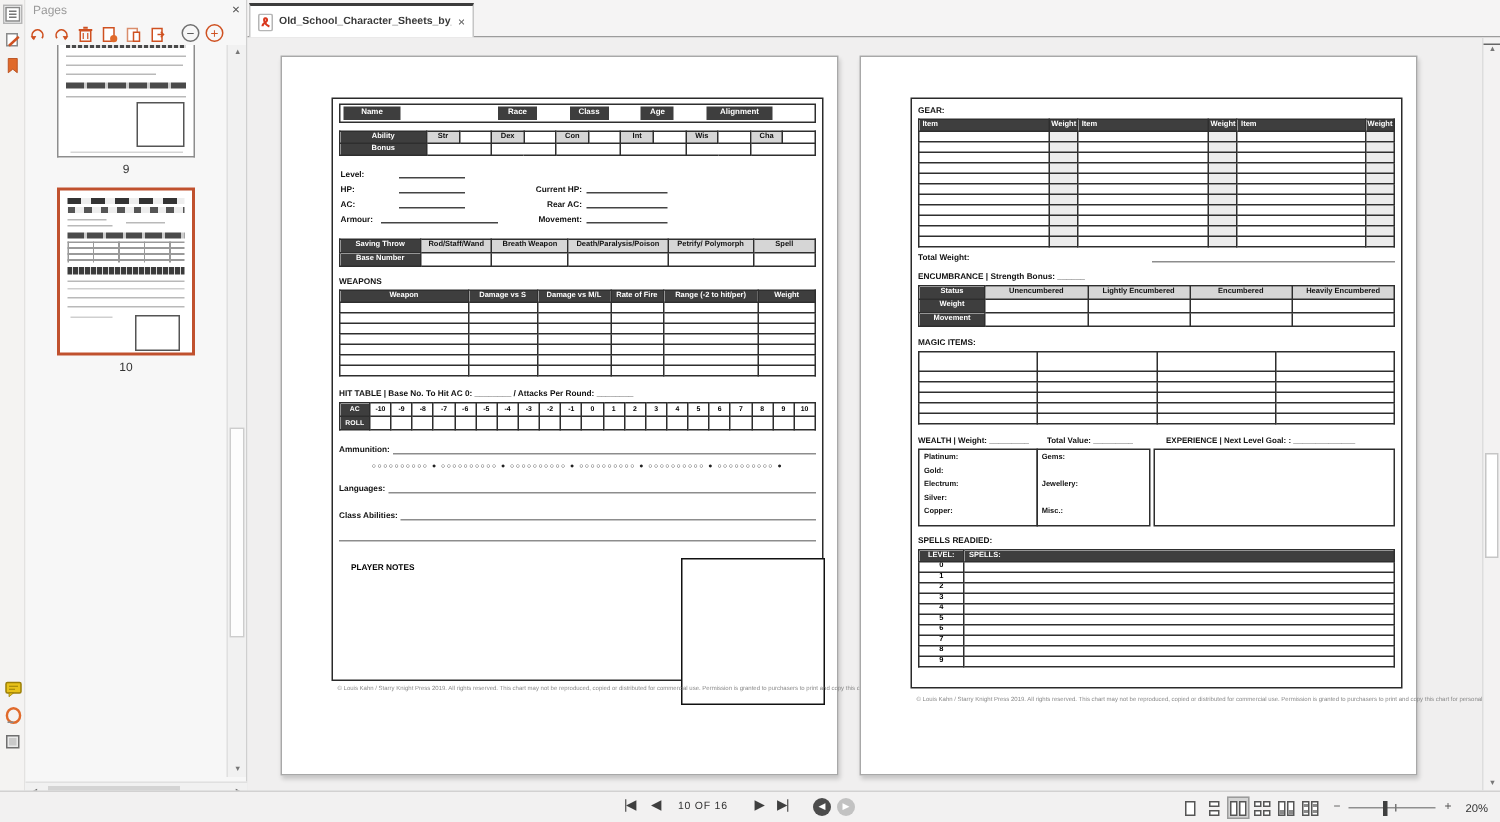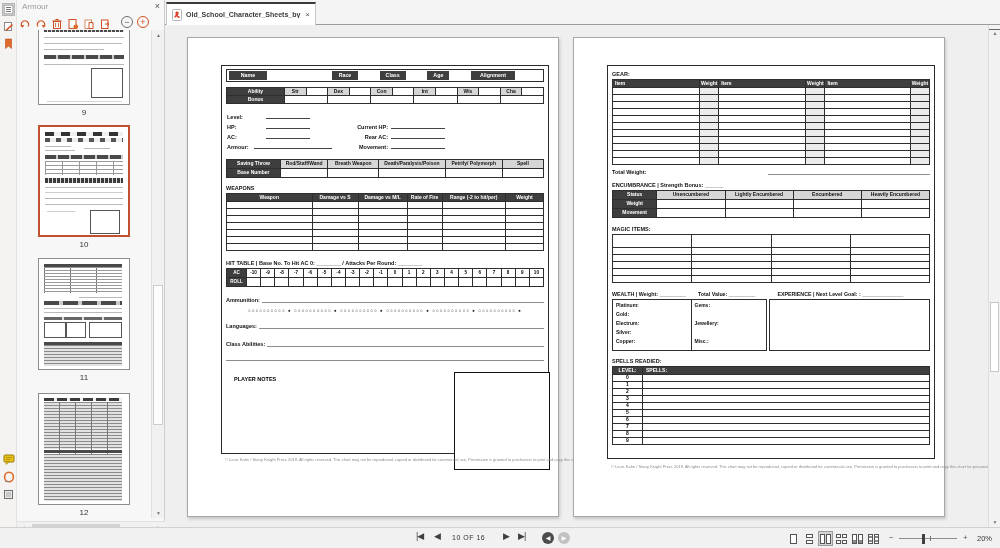--- a/index.html
+++ b/index.html
@@ -164,21 +164,21 @@
     <span class="stripico" style="top:488px">
       <svg width="11" height="11">
           <rect x="1.5" y="1.5" width="8" height="8" fill="#e9e9e9" stroke="#6f6f6f"></rect>
           <rect x="3" y="3" width="5" height="5" fill="#c9c9c9"></rect>
         </svg>
     </span>
   </div>
 
   <div id="sidebar">
     <div id="sbhead">
-      <span id="sbtitle">Armour</span>
+      <span id="sbtitle">Pages</span>
       <span id="sbclose">×</span>
     </div>
     <div id="sbtools">
       <span class="sbico">
         <svg width="12" height="12">
             <path d="M9 8.5 A3.6 3.6 0 1 0 3.2 8.8" fill="none" stroke="#cf5121" stroke-width="1.1"></path>
             <path d="M1.4 7.2 l2.2 2.6 1.6-2.8 z" fill="#cf5121"></path>
           </svg>
       </span>
       <span class="sbico">
@@ -247,51 +247,21 @@
           <div class="mln" style="left:5px;top:60px;width:78px"></div>
           <div class="mln" style="left:5px;top:65px;width:78px;background:#cfcfcf"></div>
           <div class="mln" style="left:5px;top:71px;width:78px"></div>
           <div class="mln" style="left:5px;top:77px;width:78px"></div>
           <div class="mbox" style="left:50px;top:83px;width:30px;height:24px"></div>
           <div class="mln" style="left:7px;top:84px;width:28px;background:#cfcfcf"></div>
         </div>
         <div class="tnum">10</div>
       </div>
 
-      <div class="thumbwrap" style="top:228px">
-        <div class="tpage" style="height:112px">
-          <div class="mbar" style="left:5px;top:5px;width:78px;height:3px"></div>
-          <div class="mgrid" style="left:5px;top:8px;width:78px;height:26px;background:repeating-linear-gradient(to bottom,#9a9a9a 0 1px,transparent 1px 3px),repeating-linear-gradient(to right,#777 0 1px,transparent 1px 26px)"></div>
-          <div class="mln" style="left:40px;top:38px;width:43px"></div>
-          <div class="mbar" style="left:5px;top:42px;width:78px;height:4px;background:repeating-linear-gradient(to right,#4a4a4a 0 15px,#ccc 15px 19px)"></div>
-          <div class="mln" style="left:5px;top:49px;width:78px"></div>
-          <div class="mln" style="left:5px;top:53px;width:78px"></div>
-          <div class="mbar" style="left:5px;top:58px;width:78px;height:3px;background:repeating-linear-gradient(to right,#666 0 18px,#ddd 18px 20px)"></div>
-          <div class="mbox" style="left:5px;top:63px;width:22px;height:16px"></div>
-          <div class="mbox" style="left:27px;top:63px;width:20px;height:16px"></div>
-          <div class="mbox" style="left:50px;top:63px;width:33px;height:16px"></div>
-          <div class="mbar" style="left:5px;top:83px;width:78px;height:3px"></div>
-          <div class="mgrid5" style="left:5px;top:86px;width:78px;height:21px"></div>
-        </div>
-        <div class="tnum">11</div>
-      </div>
-
-      <div class="thumbwrap" style="top:363px">
-        <div class="tpage" style="height:112px">
-          <div class="mbar" style="left:5px;top:4px;width:78px;height:3px;background:repeating-linear-gradient(to right,#3c3c3c 0 10px,#eee 10px 13px)"></div>
-          <div class="mgrid5" style="left:5px;top:8px;width:78px;height:47px"></div>
-          <div class="mvl" style="left:20px;top:8px;height:99px"></div>
-          <div class="mvl" style="left:36px;top:8px;height:99px"></div>
-          <div class="mvl" style="left:52px;top:8px;height:99px"></div>
-          <div class="mvl" style="left:68px;top:8px;height:99px"></div>
-          <div class="mbar" style="left:5px;top:56px;width:78px;height:3px"></div>
-          <div class="mgrid5" style="left:5px;top:60px;width:78px;height:47px"></div>
-        </div>
-        <div class="tnum">12</div>
-      </div>
+
     </div>
 
     <div id="sbvscroll">
       <span class="scar" style="top:2px">▲</span>
       <div id="sbvthumb"></div>
       <span class="scar" style="bottom:2px">▼</span>
     </div>
     <div id="sbhscroll">
       <span class="scarh" style="left:3px">◄</span>
       <div id="sbhthumb"></div>

